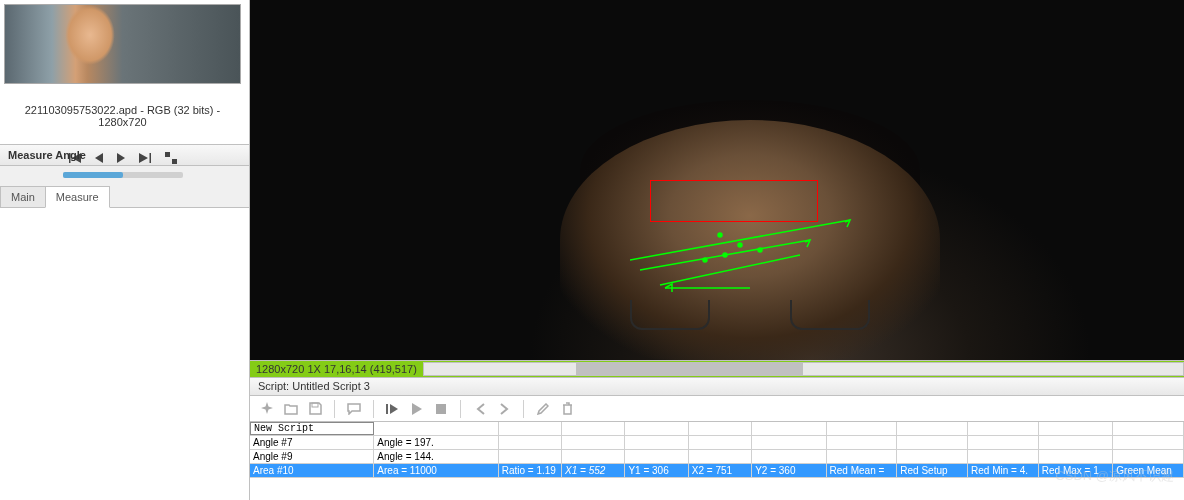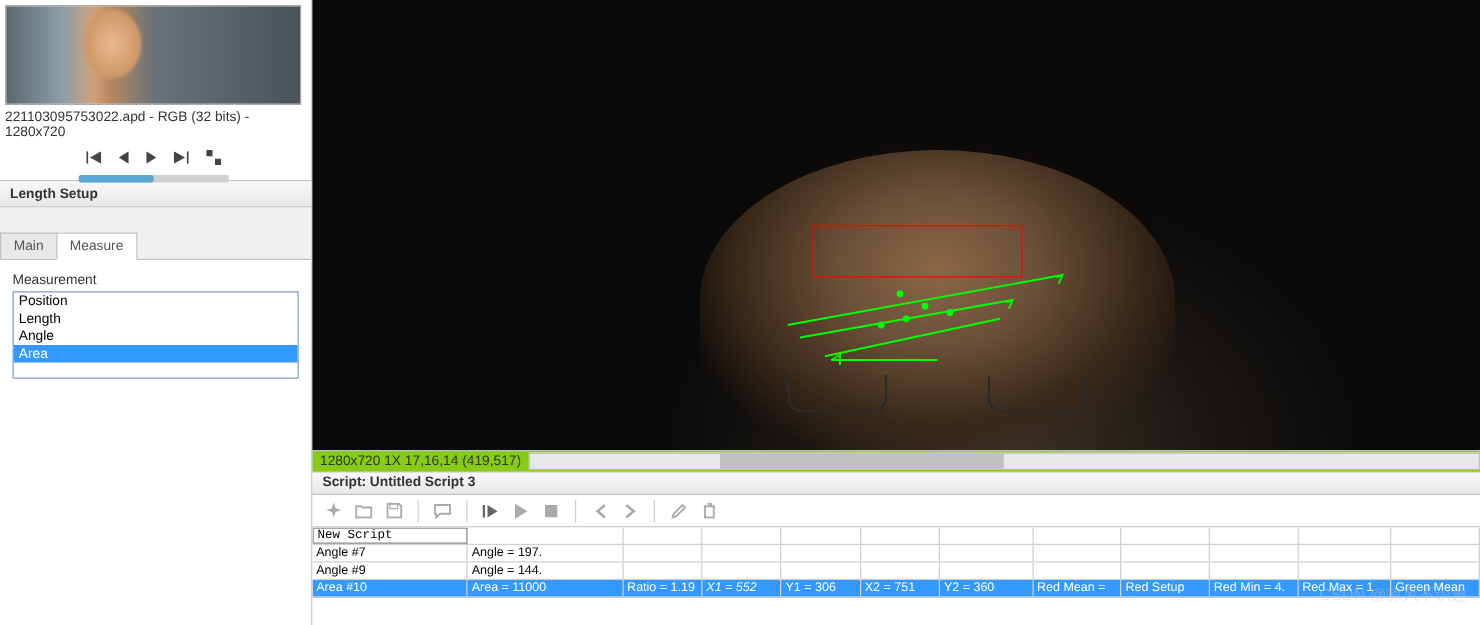--- a/index.html
+++ b/index.html
@@ -3,21 +3,21 @@
 <meta charset="utf-8">
 <style>
 * { margin: 0; padding: 0; box-sizing: border-box; font-family: Tahoma, Arial, sans-serif; font-size: 11px; }
 body { background: #f0f0f0; width: 1184px; height: 500px; overflow: hidden; position: relative; }
 
 .left-panel { position: absolute; left: 0; top: 0; width: 250px; height: 500px; background: #fff; border-right: 1px solid #c0c0c0; }
 
 .thumb-area { width: 245px; height: 144px; padding: 4px; }
 .thumb-img { width: 237px; height: 80px; background: linear-gradient(to right, #5b6870 0%, #8ea0a8 20%, #d4a076 30%, #b88860 35%, #6a7478 50%, #4a5458 100%); border: 1px solid #aaa; position: relative; overflow: hidden; }
 .thumb-img::before { content: ''; position: absolute; left: 60px; top: 0; width: 50px; height: 60px; background: radial-gradient(ellipse at center, #e8b890 0%, #d09868 60%, transparent 70%); border-radius: 40%; }
-.thumb-caption { text-align: left; padding: 4px 0; color: #333; }
+.thumb-caption { text-align: center; padding: 20px 0; color: #333; }
 .playback { display: flex; justify-content: center; align-items: center; gap: 14px; padding: 4px 0; }
 .playback span { cursor: pointer; color: #444; font-size: 12px; }
 .playback svg { display: block; }
 .progress { width: 120px; height: 6px; background: #d0d0d0; margin: 4px auto; border-radius: 2px; position: relative; }
 .progress::before { content: ''; position: absolute; left: 0; top: 0; width: 50%; height: 100%; background: #5ba7d8; border-radius: 2px; }
 
 .measure-setup { border-top: 1px solid #c0c0c0; }
 .setup-header { background: linear-gradient(#f8f8f8, #e8e8e8); border-bottom: 1px solid #c0c0c0; padding: 4px 8px; font-weight: bold; color: #333; }
 .tabs { display: flex; border-bottom: 1px solid #c0c0c0; background: #f0f0f0; }
 .tab { padding: 4px 10px; border: 1px solid #c0c0c0; border-bottom: none; background: #e8e8e8; margin-right: -1px; margin-top: 20px; color: #555; cursor: pointer; }
@@ -38,21 +38,21 @@
 .lens.l { left: 0; } .lens.r { right: 0; }
 .red-box { position: absolute; left: 400px; top: 180px; width: 168px; height: 42px; border: 1px solid #ff0000; }
 .green-overlay { position: absolute; left: 380px; top: 200px; width: 280px; height: 100px; }
 .green-overlay svg { width: 100%; height: 100%; }
 
 .status-bar { position: absolute; left: 250px; top: 360px; right: 0; height: 18px; background: #84cc16; border-top: 1px solid #c0c0c0; border-bottom: 1px solid #c0c0c0; display: flex; align-items: center; }
 .status-text { padding: 0 6px; color: #333; white-space: nowrap; }
 .h-scroll { flex: 1; height: 14px; background: #e8e8e8; border: 1px solid #c0c0c0; position: relative; }
 .h-scroll::before { content: ''; position: absolute; left: 20%; width: 30%; height: 100%; background: #c0c0c0; }
 
-.script-header { position: absolute; left: 250px; top: 378px; right: 0; height: 18px; background: linear-gradient(#f8f8f8, #e8e8e8); border-bottom: 1px solid #c0c0c0; padding: 2px 8px; color: #333; font-weight: bold; }
+.script-header { position: absolute; left: 250px; top: 378px; right: 0; height: 18px; background: linear-gradient(#f8f8f8, #e8e8e8); border-bottom: 1px solid #c0c0c0; padding: 2px 8px; color: #333; font-weight: normal; }
 
 .toolbar { position: absolute; left: 250px; top: 396px; right: 0; height: 26px; background: #fff; border-bottom: 1px solid #c0c0c0; display: flex; align-items: center; gap: 6px; padding: 0 8px; }
 .tb-sep { width: 1px; height: 18px; background: #d0d0d0; margin: 0 4px; }
 .tb-btn { width: 18px; height: 18px; display: flex; align-items: center; justify-content: center; color: #888; cursor: pointer; }
 .tb-btn svg { display: block; }
 
 .script-grid { position: absolute; left: 250px; top: 422px; right: 0; bottom: 0; background: #fff; overflow: hidden; }
 .grid-row { display: flex; height: 14px; border-bottom: 1px solid #d0d0d0; }
 .grid-row.header-row .cell:first-child { background: #fff; border: 1px solid #888; font-family: Liberation Mono, monospace; }
 .grid-row.selected { background: #3399ff; color: #fff; }
@@ -93,33 +93,24 @@
           <svg width="12" height="12" viewBox="0 0 12 12">
             <rect x="0" y="0" width="5" height="5" fill="#444"></rect>
             <rect x="7" y="7" width="5" height="5" fill="#444"></rect>
           </svg>
         </span>
     </div>
     <div class="progress"></div>
   </div>
 
   <div class="measure-setup">
-    <div class="setup-header">Length Setup</div>
+    <div class="setup-header">Measure Angle</div>
     <div class="tabs">
       <div class="tab">Main</div>
       <div class="tab active">Measure</div>
-    </div>
-    <div class="measurement-box">
-      <div class="measurement-label">Measurement</div>
-      <div class="measurement-list">
-        <div class="measurement-item">Position</div>
-        <div class="measurement-item">Length</div>
-        <div class="measurement-item">Angle</div>
-        <div class="measurement-item selected">Area</div>
-      </div>
     </div>
   </div>
 </div>
 
 <div class="main-viewer">
   <div class="viewer-img">
     <div class="hair"></div>
     <div class="face-area"></div>
     <div class="glasses">
       <div class="lens l"></div>

